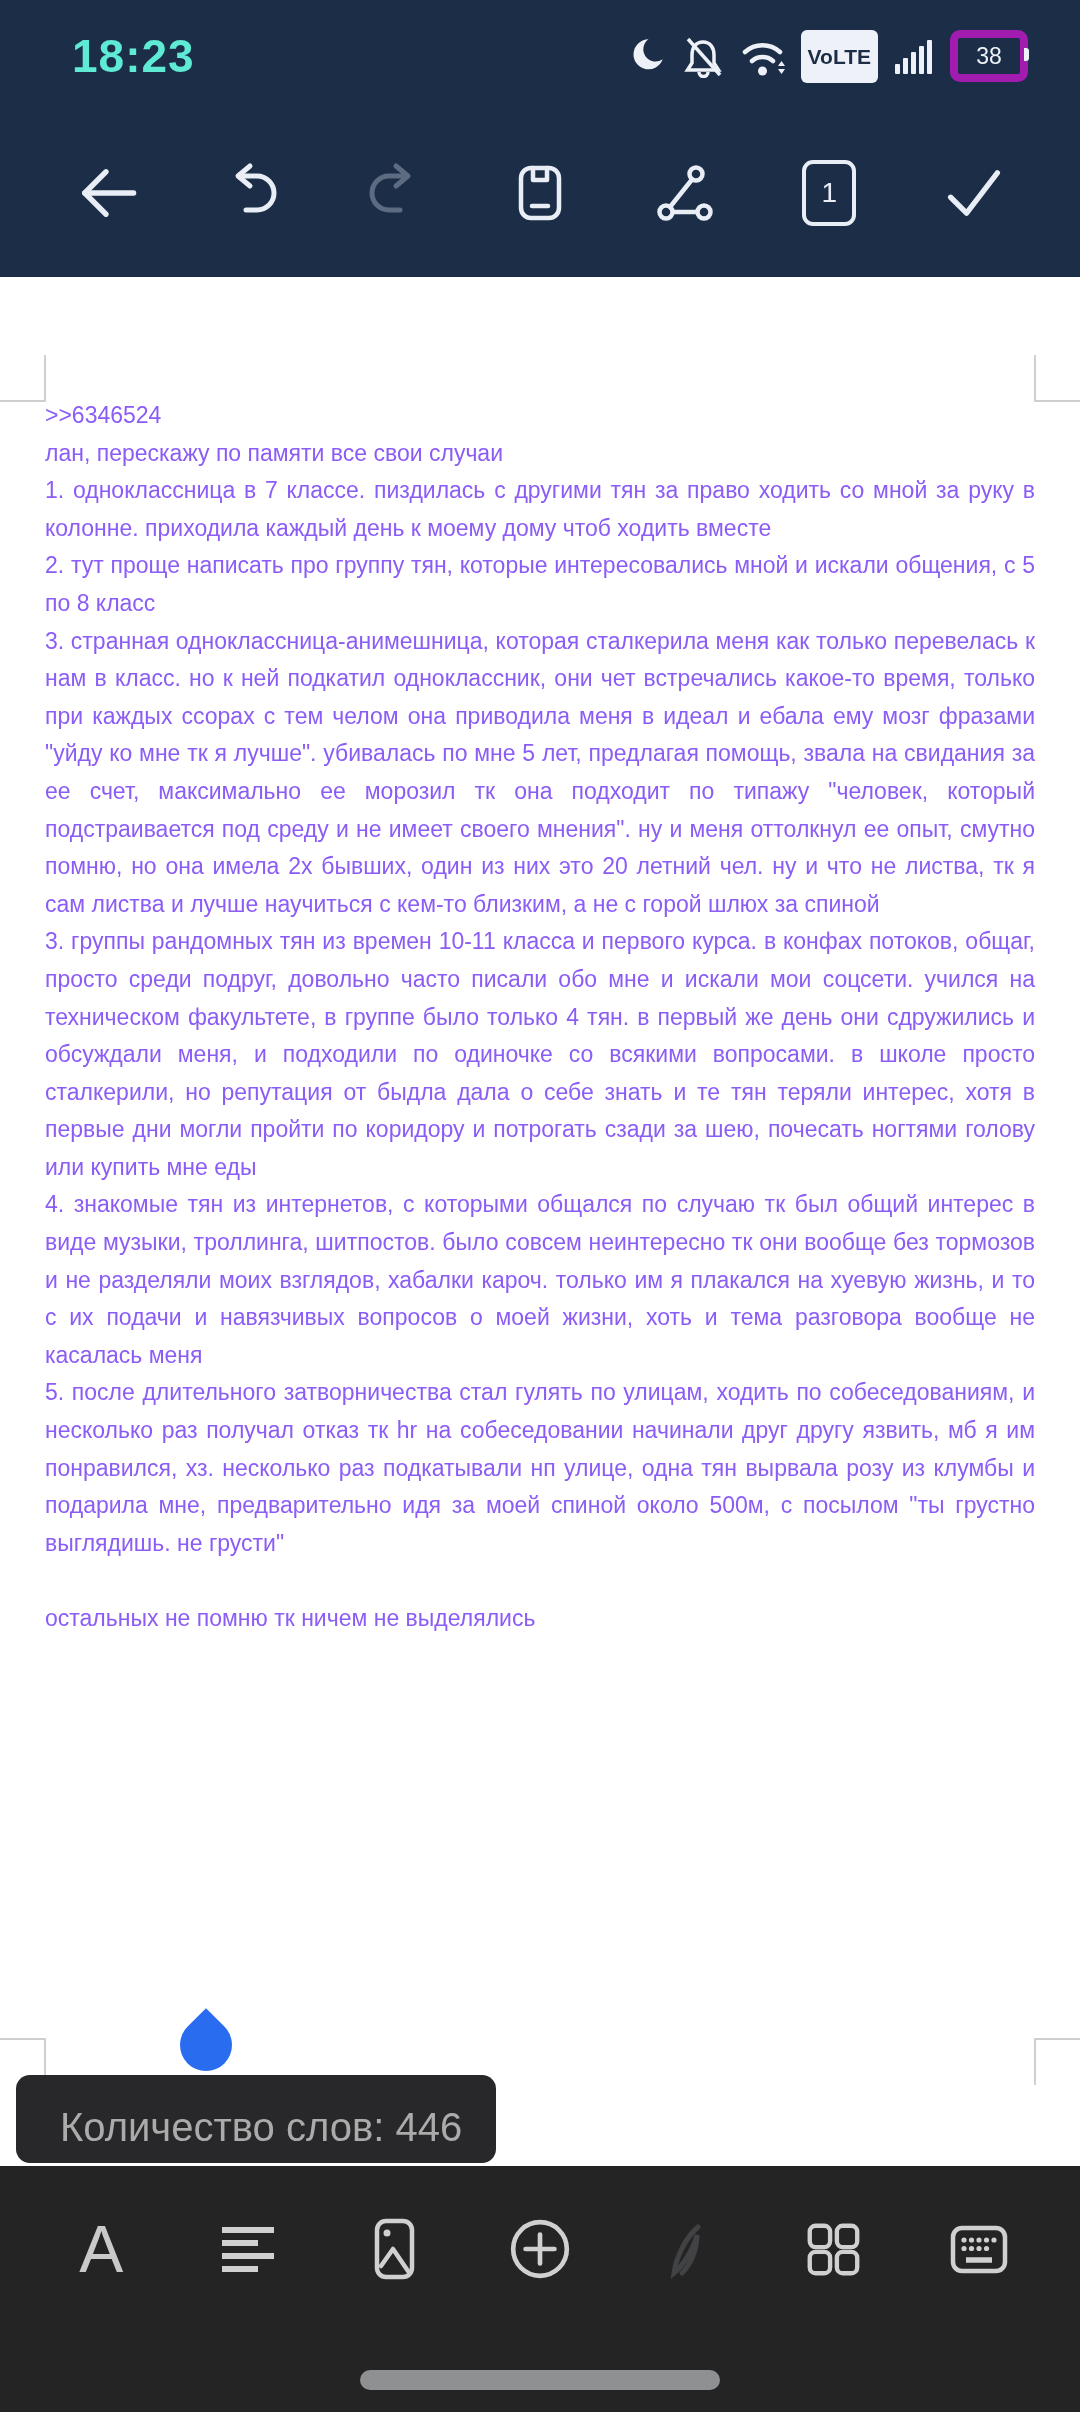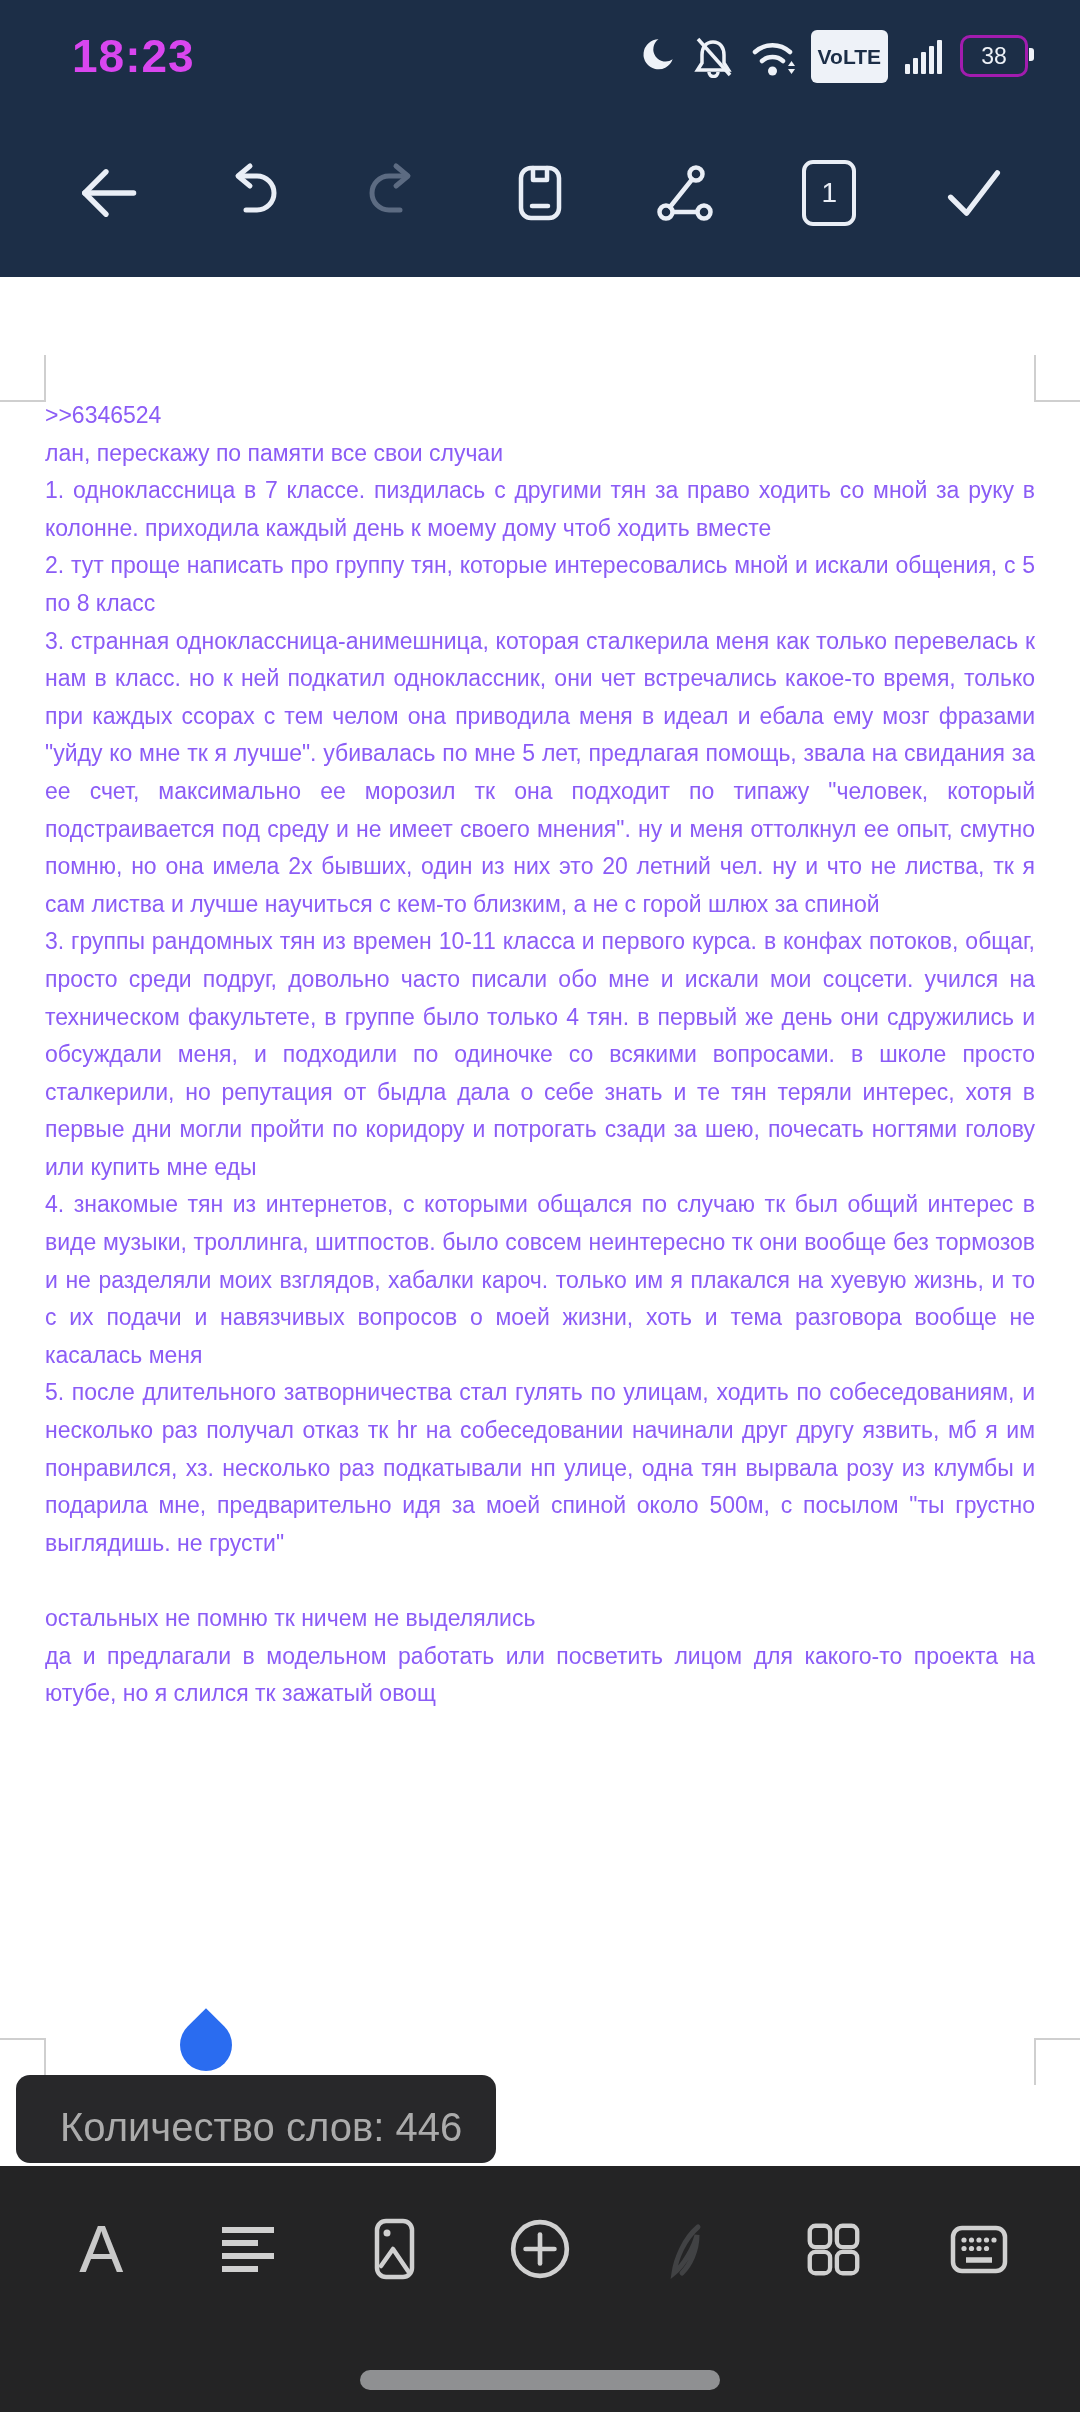--- a/index.html
+++ b/index.html
@@ -4,24 +4,24 @@
 <style>
   html,body{margin:0;padding:0;background:#000;}
   .screen{
     position:relative;width:1080px;height:2412px;overflow:hidden;
     background:#ffffff;font-family:"Liberation Sans",sans-serif;
     -webkit-font-smoothing:antialiased;
   }
   
   .topbar{position:absolute;top:0;left:0;width:1080px;height:277px;background:#1c2e47;}
   .status-row{position:absolute;top:24px;left:0;right:0;height:64px;display:flex;align-items:center;padding:0 52px 0 72px;box-sizing:border-box;}
-  .time{font-size:46px;font-weight:700;color:#d946ef;letter-spacing:1px;}
+  .time{font-size:46px;font-weight:700;color:#5eead4;letter-spacing:1px;}
   .status-icons{margin-left:auto;display:flex;align-items:center;gap:15px;}
   .volte{background:#eef2f8;color:#1c2e47;font-weight:700;font-size:21px;padding:16px 7px;border-radius:6px;line-height:1;}
-  .battery{position:relative;display:flex;align-items:center;justify-content:center;width:62px;height:36px;border:3px solid #a21caf;border-radius:10px;color:#eef2f8;font-size:23px;font-weight:400;}
+  .battery{position:relative;display:flex;align-items:center;justify-content:center;width:62px;height:36px;border:8px solid #a21caf;border-radius:10px;color:#eef2f8;font-size:23px;font-weight:400;}
   .battery::after{content:"";position:absolute;right:-9px;top:10px;width:5px;height:13px;background:#eef2f8;border-radius:0 3px 3px 0;}
   
   .toolbar-top{position:absolute;top:108px;left:0;right:0;height:170px;display:flex;align-items:center;justify-content:space-between;padding:0 64px;box-sizing:border-box;}
   .tt-btn{background:none;border:0;padding:0;width:84px;height:84px;display:flex;align-items:center;justify-content:center;cursor:pointer;}
   .page-box{width:46px;height:58px;border:4px solid #e9eef6;border-radius:11px;display:flex;align-items:center;justify-content:center;color:#e9eef6;font-size:28px;}
   
   .document{position:absolute;top:277px;left:0;width:1080px;height:1889px;background:#ffffff;}
   .corner{position:absolute;width:44px;height:45px;}
   .corner-tl{left:0;top:78px;border-right:2px solid #cfcfcf;border-bottom:2px solid #cfcfcf;}
   .corner-tr{right:0;top:78px;border-left:2px solid #cfcfcf;border-bottom:2px solid #cfcfcf;}
@@ -148,21 +148,20 @@
         <p>&gt;&gt;6346524</p>
         <p>лан, перескажу по памяти все свои случаи</p>
         <p>1. одноклассница в 7 классе. пиздилась с другими тян за право ходить со мной за руку в колонне. приходила каждый день к моему дому чтоб ходить вместе</p>
         <p>2. тут проще написать про группу тян, которые интересовались мной и искали общения, с 5 по 8 класс</p>
         <p>3. странная одноклассница-анимешница, которая сталкерила меня как только перевелась к нам в класс. но к ней подкатил одноклассник, они чет встречались какое-то время, только при каждых ссорах с тем челом она приводила меня в идеал и ебала ему мозг фразами "уйду ко мне тк я лучше". убивалась по мне 5 лет, предлагая помощь, звала на свидания за ее счет, максимально ее морозил тк она подходит по типажу "человек, который подстраивается под среду и не имеет своего мнения". ну и меня оттолкнул ее опыт, смутно помню, но она имела 2х бывших, один из них это 20 летний чел. ну и что не листва, тк я сам листва и лучше научиться с кем-то близким, а не с горой шлюх за спиной</p>
         <p>3. группы рандомных тян из времен 10-11 класса и первого курса. в конфах потоков, общаг, просто среди подруг, довольно часто писали обо мне и искали мои соцсети. учился на техническом факультете, в группе было только 4 тян. в первый же день они сдружились и обсуждали меня, и подходили по одиночке со всякими вопросами. в школе просто сталкерили, но репутация от быдла дала о себе знать и те тян теряли интерес, хотя в первые дни могли пройти по коридору и потрогать сзади за шею, почесать ногтями голову или купить мне еды</p>
         <p>4. знакомые тян из интернетов, с которыми общался по случаю тк был общий интерес в виде музыки, троллинга, шитпостов. было совсем неинтересно тк они вообще без тормозов и не разделяли моих взглядов, хабалки кароч. только им я плакался на хуевую жизнь, и то с их подачи и навязчивых вопросов о моей жизни, хоть и тема разговора вообще не касалась меня</p>
         <p>5. после длительного затворничества стал гулять по улицам, ходить по собеседованиям, и несколько раз получал отказ тк hr на собеседовании начинали друг другу язвить, мб я им понравился, хз. несколько раз подкатывали нп улице, одна тян вырвала розу из клумбы и подарила мне, предварительно идя за моей спиной около 500м, с посылом "ты грустно выглядишь. не грусти"</p>
         <p>&nbsp;</p>
         <p>остальных не помню тк ничем не выделялись</p>
-        <p>да и предлагали в модельном работать или посветить лицом для какого-то проекта на ютубе, но я слился тк зажатый овощ</p>
         <p>&nbsp;</p>
       </div>
 
     <div class="cursor-drop"></div>
 
     <div class="tooltip">
       <span>Количество слов: 446</span>
     </div>
   </div>
 

